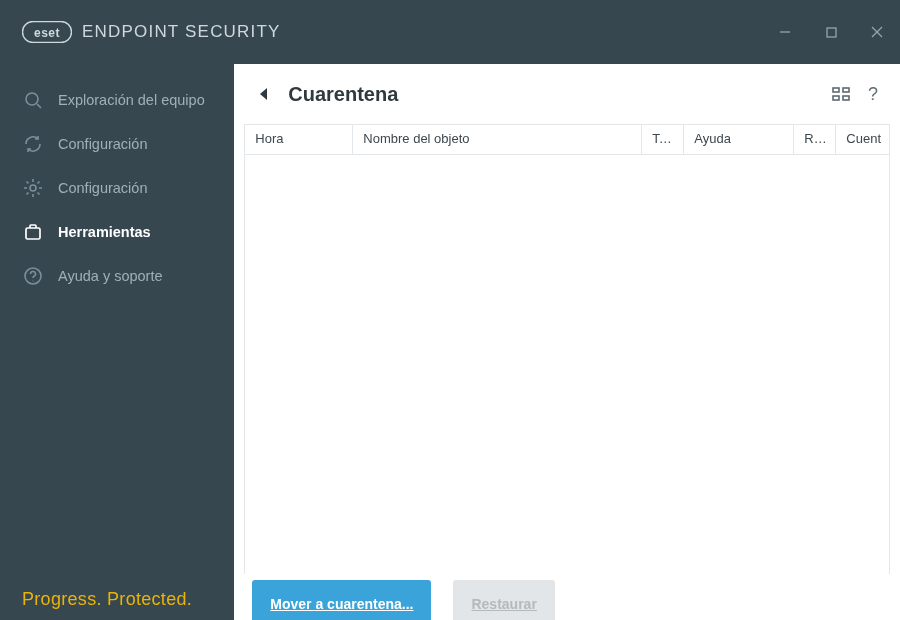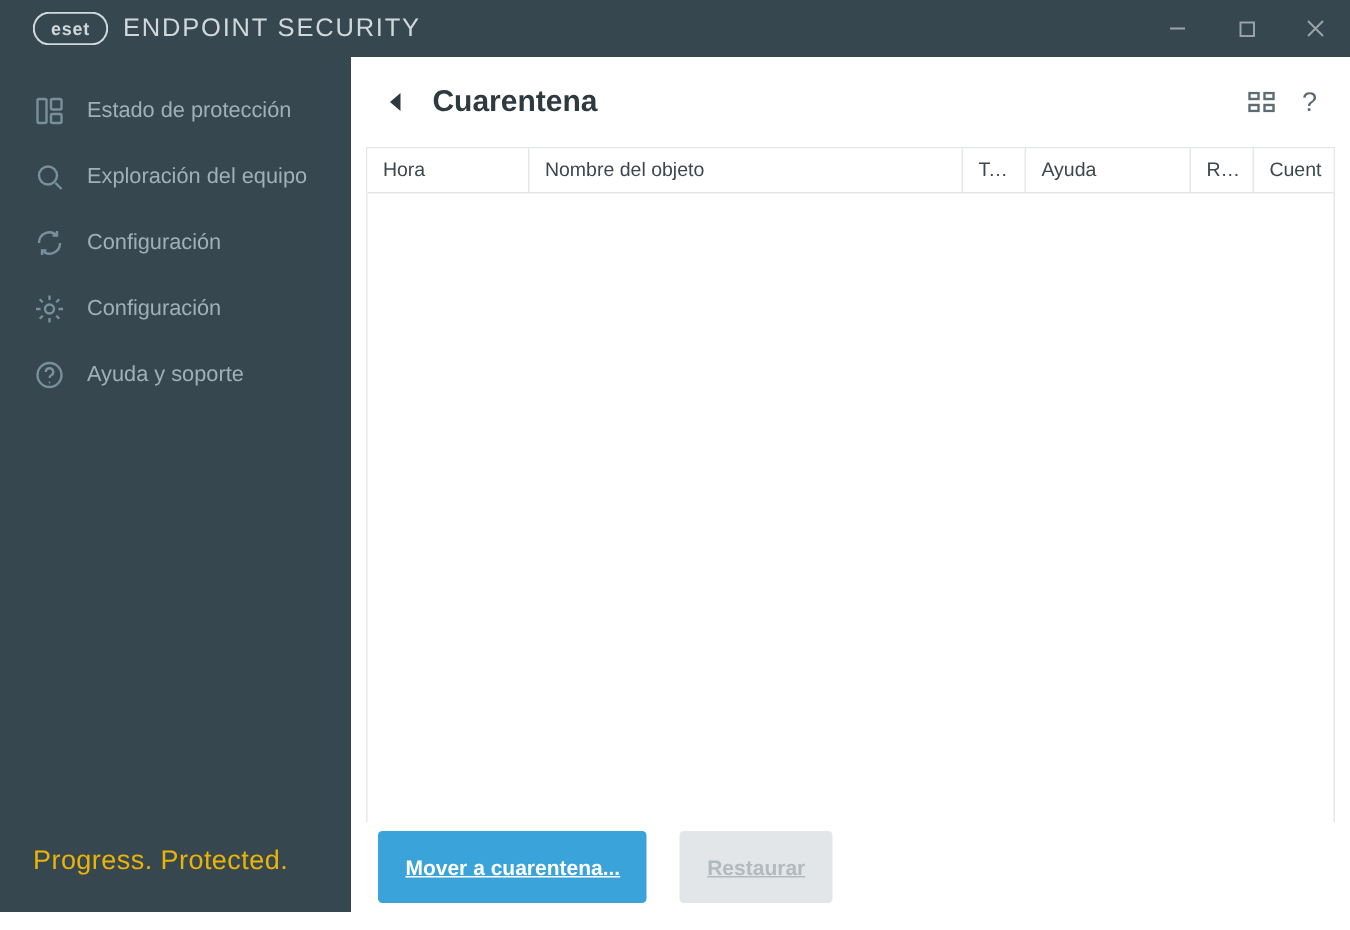--- a/index.html
+++ b/index.html
@@ -1,20 +1,20 @@
 <!DOCTYPE html>
 <html><head>
 <meta charset="utf-8">
 <style>
 * { box-sizing: border-box; margin: 0; padding: 0; font-family: "Segoe UI", Arial, sans-serif; }
 html, body { width: 900px; height: 620px; overflow: hidden; background: #fff; }
 
 
 .titlebar {
-  height: 38px;
+  height: 64px;
   background: #37474f;
   display: flex;
   align-items: center;
   padding: 0 0 0 22px;
   color: #cfd8dc;
 }
 .brand-logo {
   display: inline-flex;
   align-items: center;
   margin-right: 10px;
@@ -207,30 +207,20 @@
           <line x1="11" y1="1" x2="1" y2="11" stroke-width="1.3"></line>
         </svg>
     </div>
   </div>
 </div>
 
 <div class="body">
 
   <div class="sidebar">
 
-    <div class="nav-item">
-      <span class="nav-icon">
-        <svg width="20" height="20" fill="none" stroke-width="1.6">
-            <rect x="2" y="2" width="6" height="16" rx="1"></rect>
-            <rect x="11" y="2" width="7" height="7" rx="1"></rect>
-            <rect x="11" y="12" width="7" height="6" rx="1"></rect>
-          </svg>
-      </span>
-      <span>Estado de protección</span>
-    </div>
 
     <div class="nav-item">
       <span class="nav-icon">
         <svg width="20" height="20" fill="none" stroke-width="1.6">
             <circle cx="9" cy="9" r="6"></circle>
             <line x1="14" y1="14" x2="18" y2="18"></line>
           </svg>
       </span>
       <span>Exploración del equipo</span>
     </div>
@@ -250,20 +240,29 @@
     <div class="nav-item">
       <span class="nav-icon">
         <svg width="20" height="20" fill="none" stroke-width="1.6">
             <circle cx="10" cy="10" r="3"></circle>
             <path d="M10 1v3M10 16v3M1 10h3M16 10h3M3.5 3.5l2 2M14.5 14.5l2 2M16.5 3.5l-2 2M5.5 14.5l-2 2"></path>
           </svg>
       </span>
       <span>Configuración</span>
     </div>
 
+    <div class="nav-item active">
+      <span class="nav-icon">
+        <svg width="20" height="20" fill="none" stroke-width="1.7">
+            <rect x="3" y="6" width="14" height="11" rx="1.5"></rect>
+            <path d="M7 6V4a1 1 0 0 1 1-1h4a1 1 0 0 1 1 1v2"></path>
+          </svg>
+      </span>
+      <span>Herramientas</span>
+    </div>
 
     <div class="nav-item">
       <span class="nav-icon">
         <svg width="20" height="20" fill="none" stroke-width="1.6">
             <circle cx="10" cy="10" r="8"></circle>
             <path d="M7.5 8a2.5 2.5 0 1 1 3.5 2.3c-.8.4-1 .9-1 1.7"></path>
             <circle cx="10" cy="15" r="0.6" fill="#78909c" stroke="none"></circle>
           </svg>
       </span>
       <span>Ayuda y soporte</span>

